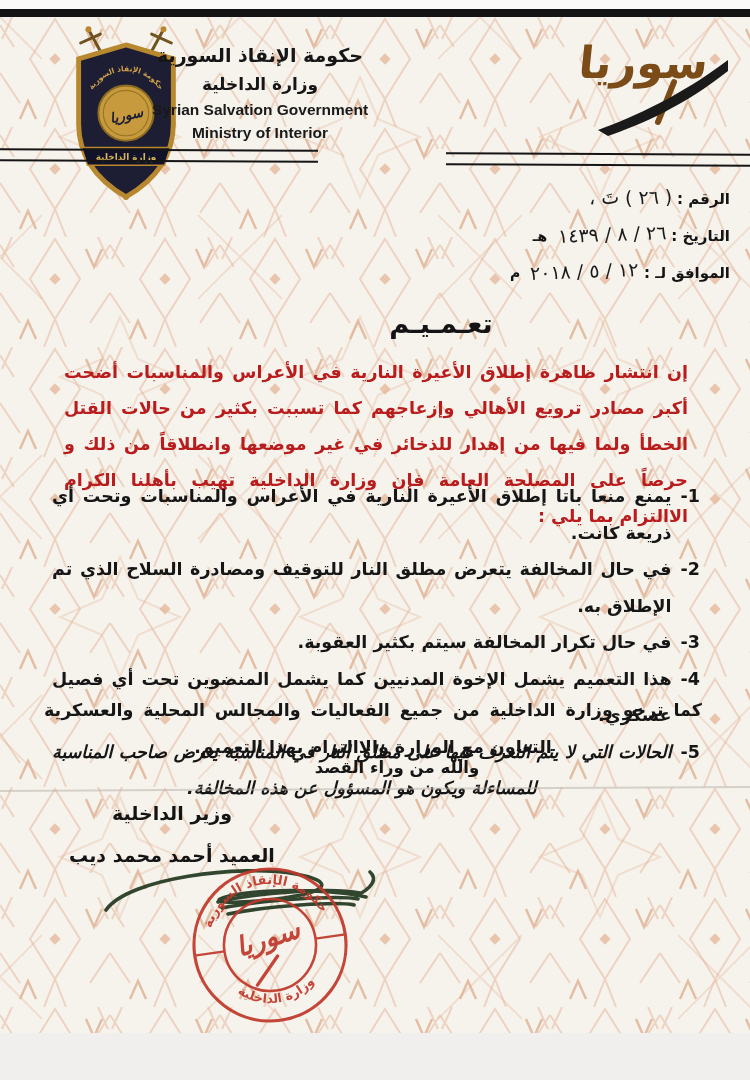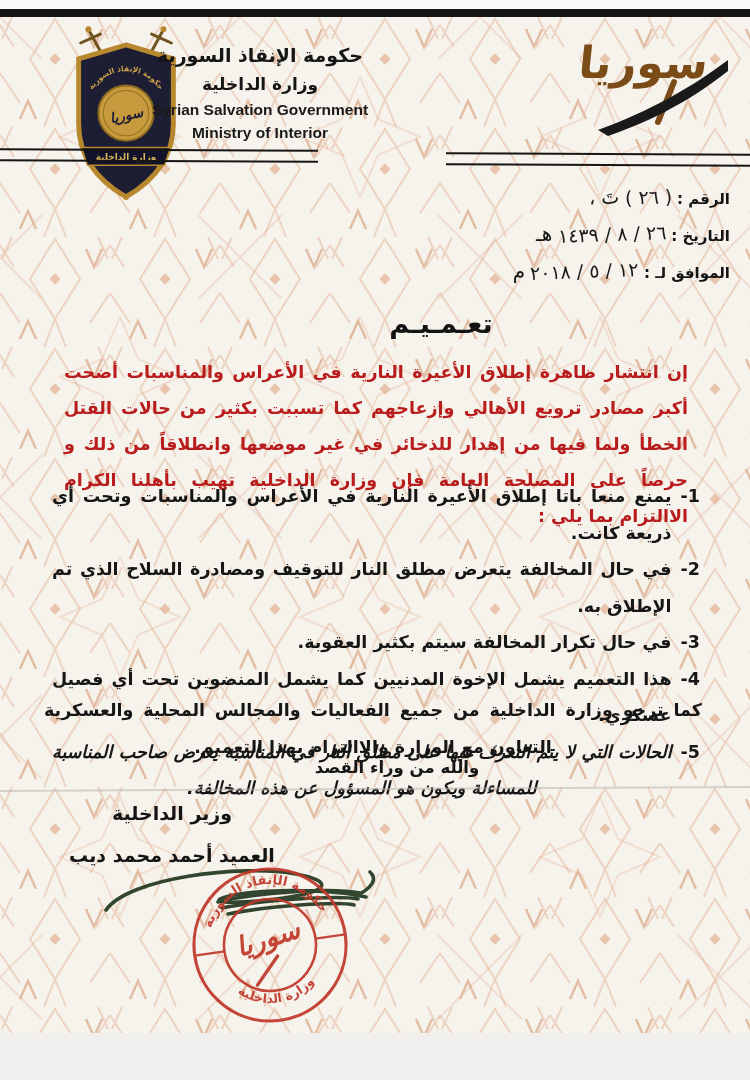--- a/index.html
+++ b/index.html
@@ -21,21 +21,21 @@
 
   .rule{position:absolute;top:149px;height:9px;border-top:2.5px solid #151515;border-bottom:2.5px solid #151515;}
   .rule-left{left:0;width:318px;transform:rotate(.25deg);}
   .rule-right{left:446px;width:304px;top:153px;transform:rotate(.25deg);}
 
   
   .ref-block{position:absolute;right:20px;top:180px;direction:rtl;text-align:right;color:#141414;}
   .ref-line{font-size:15px;font-weight:700;line-height:35px;white-space:nowrap;}
   .hand{display:inline-block;font-weight:400;font-size:19px;transform:rotate(-2deg);letter-spacing:1px;color:#1b1b1b;}
   .ltr{direction:ltr;unicode-bidi:bidi-override;}
-  .ref-suffix{font-size:20px;font-weight:400;}
+  .ref-suffix{font-size:14px;font-weight:700;margin-right:5px;}
 
   
   .title{position:absolute;left:0;top:308px;width:750px;text-align:center;transform:translateX(66px);
          font-size:27px;font-weight:700;color:#141414;}
   .intro{position:absolute;left:52px;right:50px;top:342px;direction:rtl;text-align:justify;text-align-last:right;
          font-size:17.5px;font-weight:700;line-height:36px;color:#b91c1c;margin:12px;}
   .items{position:absolute;left:52px;right:50px;top:478px;margin:0;padding:0;list-style:none;color:#161616;}
   .items li{display:flex;direction:rtl;gap:9px;font-size:17.5px;font-weight:700;line-height:36.5px;}
   .items .num{flex:0 0 auto;}
   .items .itext{flex:1;text-align:justify;}

